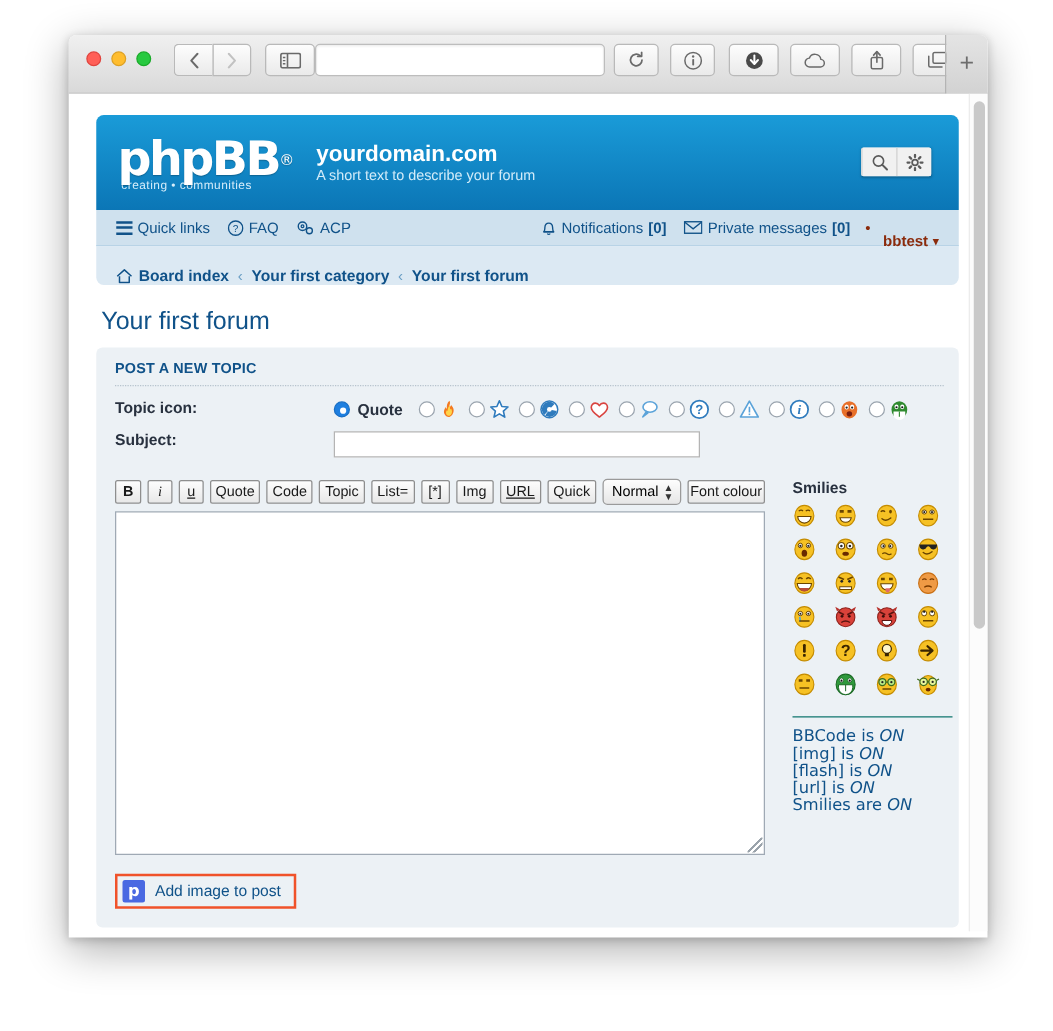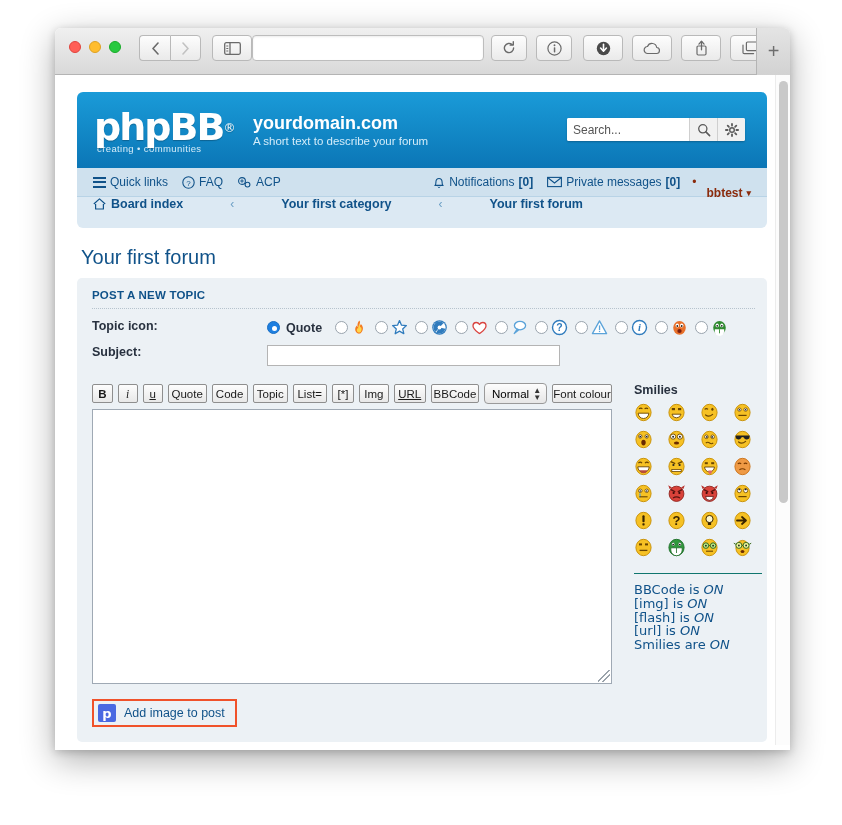--- a/index.html
+++ b/index.html
@@ -149,25 +149,24 @@
     height: 29px;
     background: #cfe1ee;
     border-bottom: 1px solid #b8d3e6;
     display: flex; align-items: center;
     padding: 0 16px;
     font-size: 12px;
   }
   #navbar-bottom {
     height: 31px;
     background: #dce9f3;
-    display: flex; align-items: flex-start;
+    display: flex; align-items: flex-end;
     padding: 0 16px;
     font-size: 12.5px;
     border-radius: 0 0 6px 6px;
-    gap: 40px;
   }
   .navlink {
     color: #105289; text-decoration: none;
     display: inline-flex; align-items: center; gap: 4px;
     margin-right: 14px; white-space: nowrap;
   }
   #nav-right { margin-left: auto; display: flex; align-items: center; font-size: 12px; }
   #nav-right .navlink { margin-right: 0; margin-left: 14px; }
   .crumb { color: #105289; font-weight: bold; text-decoration: none; display:inline-flex; align-items:center; gap:5px;}
   .crumb-sep { color: #6a9ec4; margin: 0 7px; font-size: 12px; }
@@ -390,21 +389,20 @@
           </div>
           <div id="logo-tagline">creating • communities</div>
         </div>
 
         <div id="site-title-wrap">
           <div id="site-title">yourdomain.com</div>
           <div id="site-desc">A short text to describe your forum</div>
         </div>
 
         <div id="search-wrap">
-          <input id="search-input" value="" placeholder="Search..." style="">
           <div class="search-btn">
             <svg width="14" height="14" viewBox="0 0 14 14">
               <circle cx="5.8" cy="5.8" r="4.1" fill="none" stroke="#5a5a5a" stroke-width="1.3"></circle>
               <line x1="8.9" y1="8.9" x2="12.6" y2="12.6" stroke="#5a5a5a" stroke-width="1.6" stroke-linecap="round"></line>
             </svg>
           </div>
           <div class="search-btn">
             <svg width="14" height="14" viewBox="0 0 14 14">
               <circle cx="7" cy="7" r="2.3" fill="none" stroke="#5a5a5a" stroke-width="1.4"></circle>
               <g stroke="#5a5a5a" stroke-width="1.8" stroke-linecap="round">
@@ -617,21 +615,21 @@
               <div class="bb-btn b">B</div>
               <div class="bb-btn i">i</div>
               <div class="bb-btn u">u</div>
               <div class="bb-btn">Quote</div>
               <div class="bb-btn">Code</div>
               <div class="bb-btn">Topic</div>
               <div class="bb-btn">List=</div>
               <div class="bb-btn">[*]</div>
               <div class="bb-btn">Img</div>
               <div class="bb-btn url">URL</div>
-              <div class="bb-btn">BBCode</div>
+              <div class="bb-btn">Quick</div>
               <div id="font-size-select">
                 <span>Normal</span>
                 <span class="arrows">▲<br>▼</span>
               </div>
               <div class="bb-btn">Font colour</div>
             </div>
 
             <div id="message-box">
               <div id="resize-grip"></div>
             </div>

